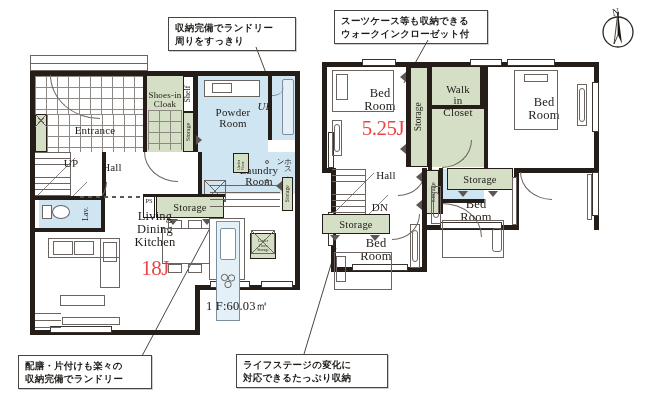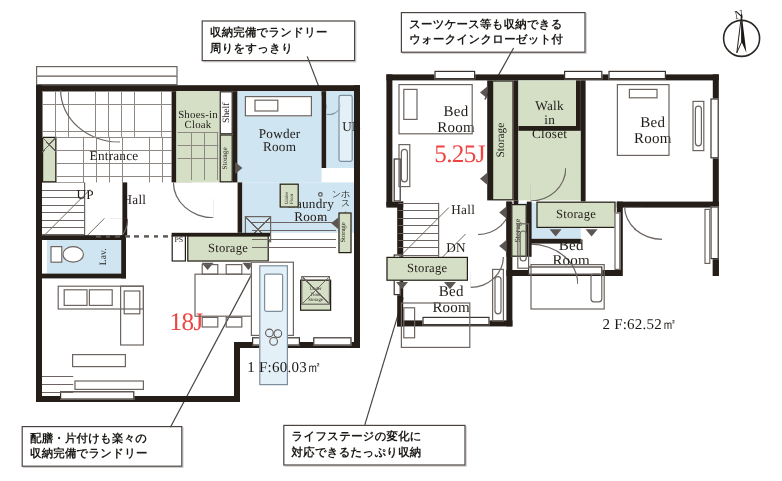--- a/index.html
+++ b/index.html
@@ -253,21 +253,21 @@
     <div class="fill-blue abs" style="left:178px; top:21px; width:70px; height:76px;"></div>
     <div class="furn-f abs" style="left:184px; top:25px; width:56px; height:17px;"></div>
     <div class="furn-f abs" style="left:192px; top:28px; width:20px; height:10px;"></div>
     <div class="rlabel md abs" style="left:180px; top:52px; width:66px; white-space:pre-line;">Powder
 Room</div>
     <div class="tri-r abs" style="left:176px; top:80px;"></div>
 
     <div class="wall-thin abs" style="left:248px; top:21px; width:4px; height:64px;"></div>
     <div class="fill-blue abs" style="left:252px; top:21px; width:23px; height:64px;"></div>
     <div class="furn-b abs" style="left:262px; top:24px; width:12px; height:56px; border-radius:2px;"></div>
-    <div class="rlabel md abs" style="left:262px; top:46px; width:22px;">UB</div>
+    <div class="rlabel md abs" style="left:234px; top:46px; width:22px;font-style:italic;">UB</div>
     <div class="abs" style="left:252px; top:21px; width:12px; height:20px; border-bottom:1px solid #7d8f9c; border-radius:0 0 10px 0;"></div>
 
     <div class="wall-thin abs" style="left:178px; top:97px; width:4px; height:42px;"></div>
     <div class="fill-blue abs" style="left:182px; top:97px; width:93px; height:42px;"></div>
     <div class="rlabel md abs" style="left:206px; top:110px; width:66px; white-space:pre-line;">Laundry
 Room</div>
     <div class="hatch-x abs" style="left:184px; top:112px; width:22px; height:22px; border:1px solid #6b6460;"></div>
     <div class="storage-v abs" style="left:213px; top:98px; width:16px; height:20px;">
       <span class="vlabel-rot" style="font-size:4px; line-height:4px; white-space:pre-line;">Under Floor</span>
     </div>
@@ -303,20 +303,23 @@
     <div class="ps-box abs" style="left:123px; top:141px; width:12px; height:22px;">
       <span>PS</span>
     </div>
     <div class="storage-box abs" style="left:136px; top:141px; width:68px; height:22px;">
       <span>Storage</span>
     </div>
     <div class="tri-d abs" style="left:148px; top:164px;"></div>
     <div class="tri-d abs" style="left:182px; top:164px;"></div>
     <div class="wall-thin abs" style="left:123px; top:139px; width:82px; height:3px;"></div>
 
+    <div class="rlabel lg abs" style="left:95px; top:155px; width:80px; white-space:pre-line; text-align:center;">Living
+Dining
+Kitchen</div>
     <div class="abs" style="left:95px; top:203px; width:80px; text-align:center;">
       <span class="jnum">18</span><span class="jnum unit">J</span>
     </div>
 
     <div class="furn abs" style="left:28px; top:183px; width:72px; height:20px;"></div>
     <div class="furn abs" style="left:80px; top:183px; width:20px; height:50px;"></div>
     <div class="furn abs" style="left:33px; top:186px; width:20px; height:14px;"></div>
     <div class="furn abs" style="left:54px; top:186px; width:20px; height:14px;"></div>
     <div class="furn abs" style="left:83px; top:187px; width:14px; height:20px;"></div>
 
@@ -470,16 +473,15 @@
     <div class="furn abs" style="left:120px; top:158px; width:62px; height:38px;"></div>
     <div class="furn abs" style="left:170px; top:166px; width:10px; height:24px; border-radius:3px;"></div>
     <div class="furn abs" style="left:109px; top:124px; width:10px; height:38px;"></div>
     <div class="furn abs" style="left:111px; top:130px; width:6px; height:26px; border-radius:3px;"></div>
     <div class="door-arc abs" style="left:120px; top:78px; width:30px; height:28px; border-radius:0 0 100% 0; border-top:none; border-left:none;"></div>
 
     <div class="door-arc abs" style="left:198px; top:110px; width:32px; height:28px; border-radius:0 0 0 100%; border-top:none; border-right:none;"></div>
     <div class="furn abs" style="left:190px; top:115px; width:5px; height:48px; background:#fff;"></div>
     <div class="furn abs" style="left:265px; top:112px; width:5px; height:46px; background:#fff;"></div>
 
-    <div class="area-txt abs" style="left:180px; top:200px;">2 F:62.52㎡</div>
   </div>
 
 </div>
 
 </body></html>

